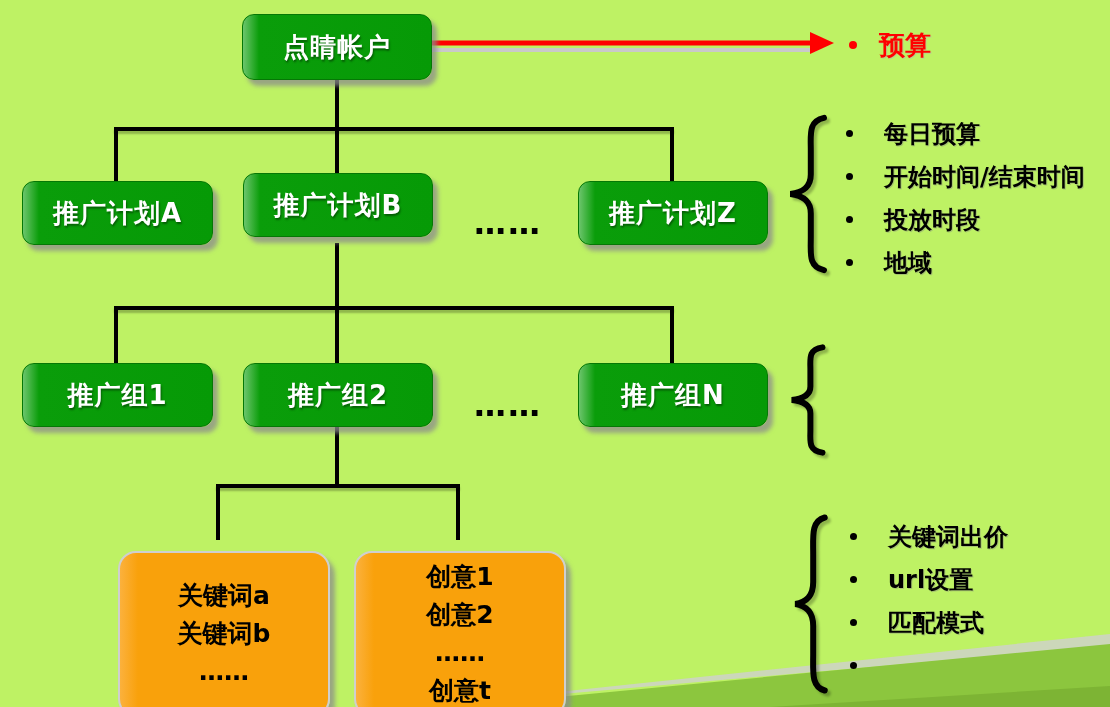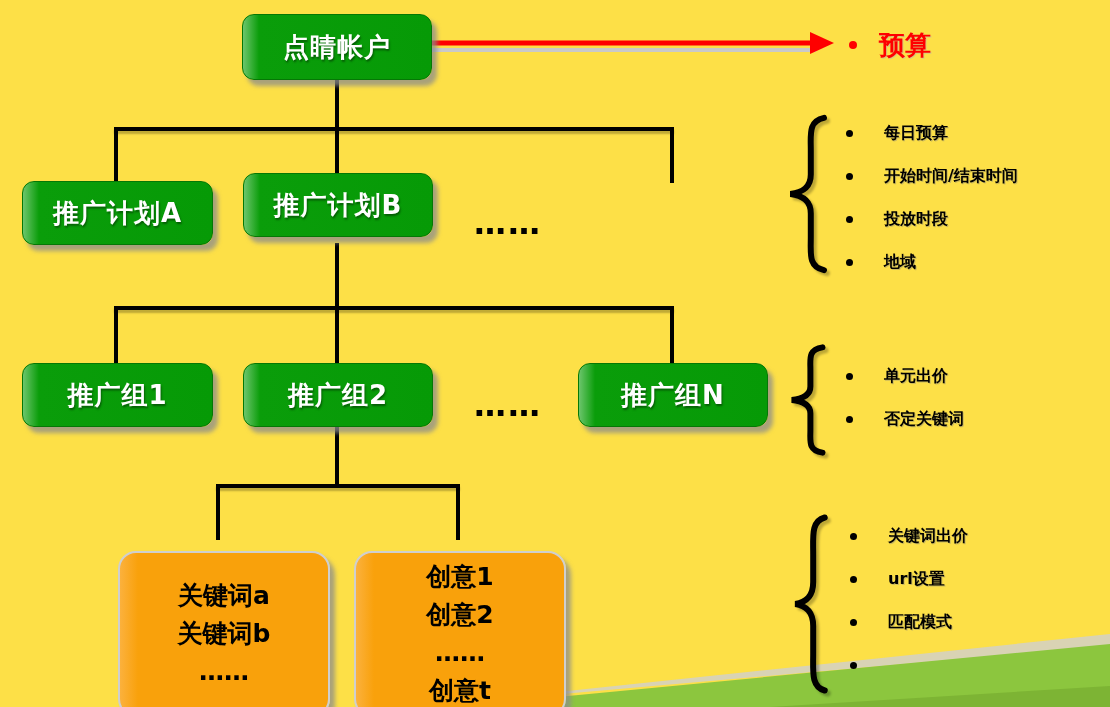--- a/index.html
+++ b/index.html
@@ -1,17 +1,17 @@
 <!DOCTYPE html>
 <html><head>
 <meta charset="utf-8">
 <style>
   html,body{margin:0;padding:0;background:#fff;}
   .stage{
-    position:relative;width:1110px;height:707px;overflow:hidden;background:#fde047;
+    position:relative;width:1110px;height:707px;overflow:hidden;background:#bef264;
     font-family:"DejaVu Sans","Liberation Sans",sans-serif;
   }
   
   .conn{position:absolute;background:#000;}
   .conn.h{box-shadow:0 3px 2px rgba(0,0,0,0.25);}
   
   .node{
     position:absolute;border-radius:12px;
     background:linear-gradient(90deg,#6cc56c 0px,#0a9d0a 16px,#069A06 100%);
     border:1px solid #057805;
@@ -35,21 +35,21 @@
   .dots{
     position:absolute;width:80px;text-align:center;color:#000;
     font-size:32px;font-weight:bold;letter-spacing:2px;z-index:2;
   }
   
   .brace{position:absolute;z-index:2;filter:drop-shadow(3px 3px 1px rgba(0,0,0,0.25));}
   
   .blist{position:absolute;z-index:2;}
   .brow{display:flex;align-items:center;height:43px;white-space:nowrap;}
   .bdot{width:7px;height:7px;border-radius:50%;background:#000;margin-right:31px;flex:0 0 auto;}
-  .blabel{font-size:16px;font-weight:bold;color:#000;text-shadow:1px 1px 0 rgba(130,130,130,0.4);}
+  .blabel{font-size:24px;font-weight:bold;color:#000;text-shadow:1px 1px 0 rgba(130,130,130,0.4);}
   
   .budget-dot{position:absolute;left:849px;top:41px;width:8px;height:8px;border-radius:50%;background:#FF0000;z-index:2;}
   .budget-label{position:absolute;left:879px;top:28px;font-size:26px;font-weight:bold;color:#FF0000;
     text-shadow:1px 1px 0 rgba(180,180,180,0.5);z-index:2;}
   .arrow-svg{position:absolute;left:424px;top:28px;z-index:2;}
   .footer-svg{position:absolute;left:0;top:622px;z-index:0;}
 </style>
 </head>
 <body>
 
@@ -90,20 +90,23 @@
   <div class="budget-dot"></div>
   <div class="budget-label">预算</div>
 
   <div class="node" style="left:22px;top:181px;width:189px;height:62px">
     <span>推广计划A</span>
   </div>
   <div class="node" style="left:243px;top:173px;width:188px;height:62px">
     <span>推广计划B</span>
   </div>
   <div class="dots" style="left:468px;top:204px">……</div>
+  <div class="node" style="left:578px;top:181px;width:188px;height:62px">
+    <span>推广计划Z</span>
+  </div>
 
   <svg class="brace" style="left:782px;top:113px;width:48px;height:162px" viewBox="0 0 40 100" preserveAspectRatio="none">
     <path d="M35 3 C22 5 24 13 24 23 L24 38 C24 46 17 49 7 50 C17 51 24 54 24 62 L24 77 C24 87 22 95 35 97" fill="none" stroke="#000" stroke-width="6" stroke-linecap="round" vector-effect="non-scaling-stroke"></path>
   </svg>
   <div class="blist" style="left:846px;top:112px">
     <div class="brow">
       <span class="bdot"></span>
       <span class="blabel">每日预算</span>
     </div>
     <div class="brow">
@@ -127,30 +130,20 @@
     <span>推广组2</span>
   </div>
   <div class="dots" style="left:468px;top:386px">……</div>
   <div class="node" style="left:578px;top:363px;width:188px;height:62px">
     <span>推广组N</span>
   </div>
 
   <svg class="brace" style="left:784px;top:344px;width:44px;height:112px" viewBox="0 0 40 100" preserveAspectRatio="none">
     <path d="M35 3 C22 5 24 13 24 23 L24 38 C24 46 17 49 7 50 C17 51 24 54 24 62 L24 77 C24 87 22 95 35 97" fill="none" stroke="#000" stroke-width="6" stroke-linecap="round" vector-effect="non-scaling-stroke"></path>
   </svg>
-  <div class="blist" style="left:846px;top:355px">
-    <div class="brow">
-      <span class="bdot"></span>
-      <span class="blabel">单元出价</span>
-    </div>
-    <div class="brow">
-      <span class="bdot"></span>
-      <span class="blabel">否定关键词</span>
-    </div>
-  </div>
 
   <div class="leaf" style="left:118px;top:538px;width:208px;height:162px">
     <div>关键词a</div>
     <div>关键词b</div>
     <div>……</div>
   </div>
   <div class="leaf" style="left:354px;top:538px;width:208px;height:162px">
     <div>创意1</div>
     <div>创意2</div>
     <div>……</div>

